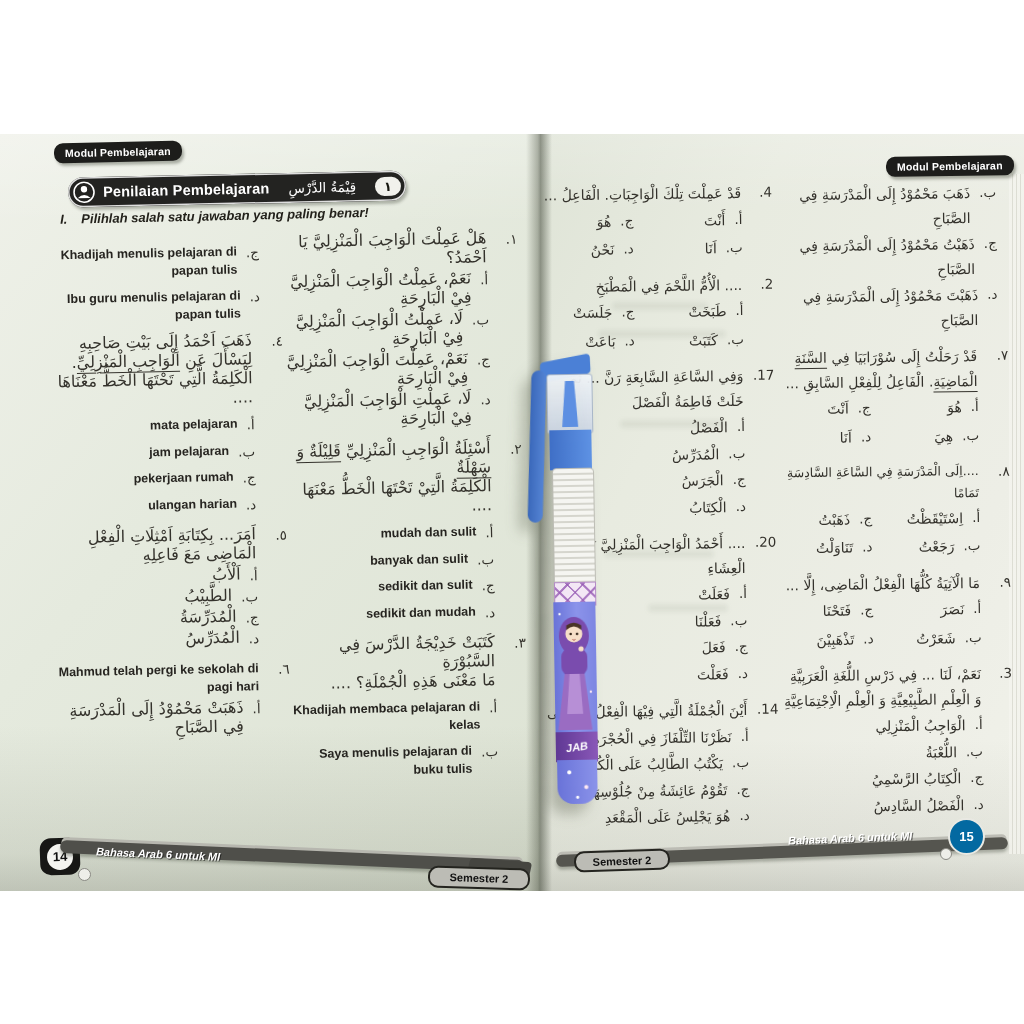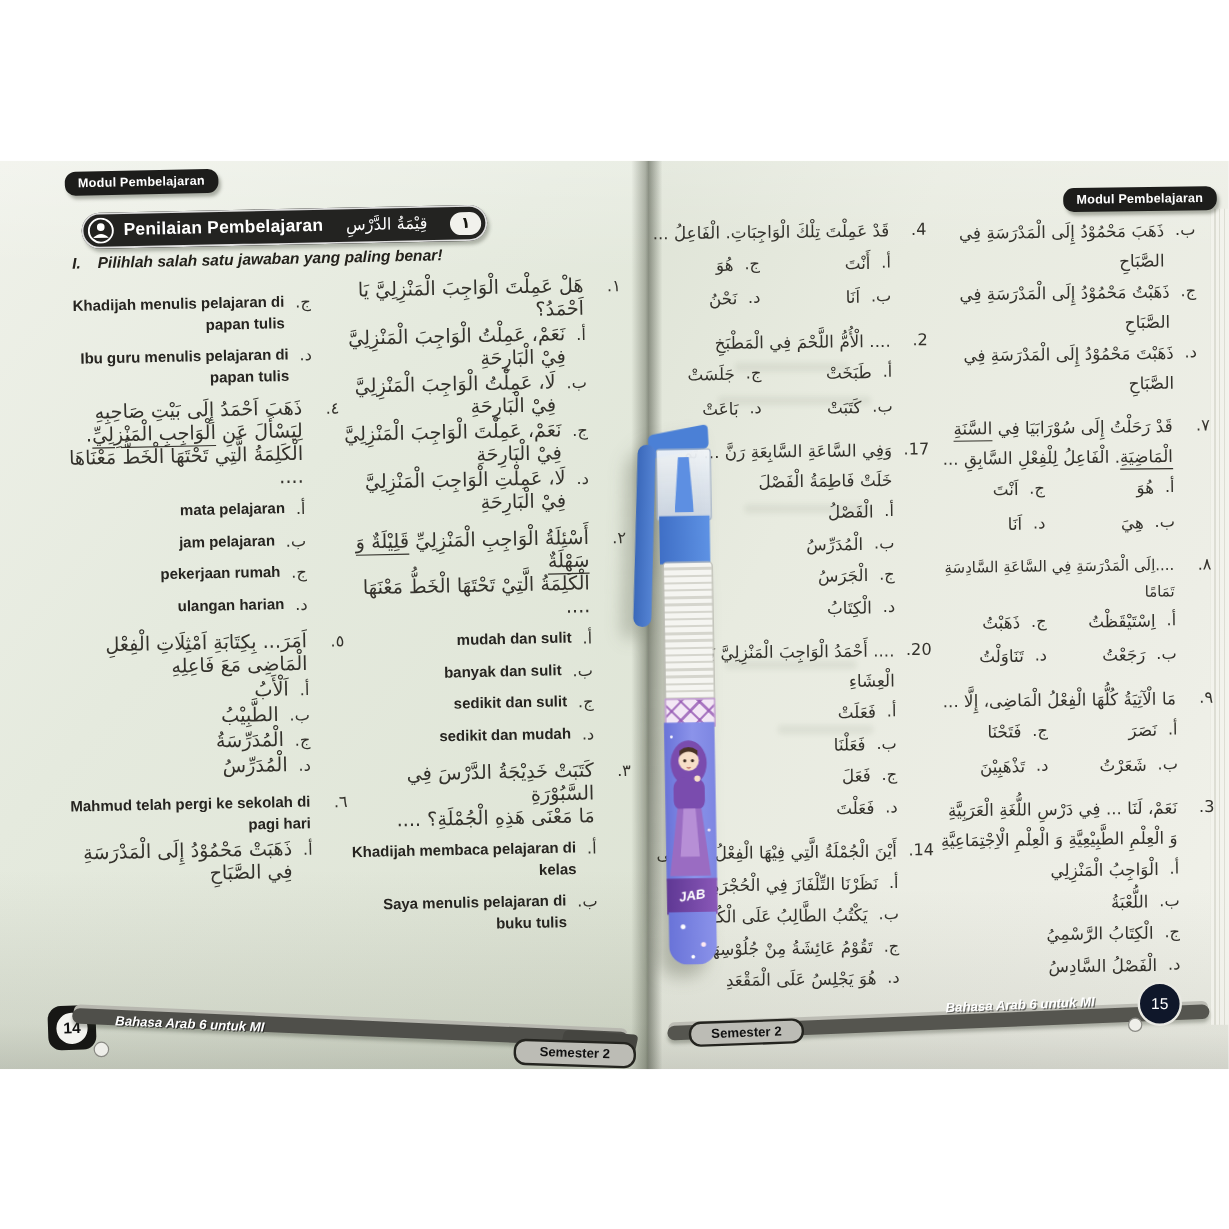--- a/index.html
+++ b/index.html
@@ -65,22 +65,22 @@
   .lf-wedge{position:absolute;left:468px;top:726px;width:62px;height:22px;background:#454540;border-radius:4px;
      transform:rotate(4deg) skewX(-8deg);}
   .sem-pill{position:absolute;background:#bcbcb5;border:2px solid #24241f;border-radius:10px;color:#111;
      font-size:11px;font-weight:bold;display:flex;align-items:center;justify-content:center;white-space:nowrap;}
   .lf-sem{left:428px;top:733px;width:98px;height:18px;transform:rotate(1.8deg);}
   .rf-bar{position:absolute;left:556px;top:712px;width:452px;height:12px;background:#55554f;border-radius:8px;
      transform:rotate(-2.3deg);box-shadow:0 -4px 0 -1px #bcbcb4,0 3px 3px rgba(40,45,32,.3);}
   .rf-sem{left:574px;top:716px;width:92px;height:17px;transform:rotate(-2deg);}
   .rf-title{position:absolute;left:788px;top:698px;color:#fff;font-weight:bold;font-style:italic;font-size:11px;
      transform:rotate(-2.3deg);text-shadow:1px 1px 0 rgba(0,0,0,.5);white-space:nowrap;}
-  .rf-circle{position:absolute;left:948px;top:684px;width:33px;height:33px;background:#0f172a;border:2px solid #e9e9e3;
-     border-radius:50%;color:#fff;font-size:13px;font-weight:normal;display:flex;align-items:center;justify-content:center;}
+  .rf-circle{position:absolute;left:948px;top:684px;width:33px;height:33px;background:#0369a1;border:2px solid #e9e9e3;
+     border-radius:50%;color:#fff;font-size:13px;font-weight:bold;display:flex;align-items:center;justify-content:center;}
   .dot2{left:940px;top:714px;width:10px;height:10px;background:#eeeee9;border:1px solid #8a8a84;}
 
   
   .pen{position:absolute;left:532px;top:222px;width:76px;height:458px;transform:rotate(-1deg);z-index:60;
      filter:drop-shadow(-9px 10px 7px rgba(58,66,46,.30));}
   .pen>div{position:absolute;}
   .pen-captop{left:12px;top:2px;width:50px;height:20px;background:#4b80d6;border-radius:4px;transform:skewY(-8deg) rotate(-2deg);}
   .pen-clip{left:0;top:14px;width:15px;height:152px;background:linear-gradient(90deg,#3a68ba,#5584d4);border-radius:8px;transform:rotate(2.5deg);}
   .pen-clear{left:18px;top:18px;width:44px;height:58px;background:linear-gradient(180deg,rgba(240,244,248,.95),rgba(204,214,228,.9));
      border:1px solid #a8b6c8;border-radius:3px;}

